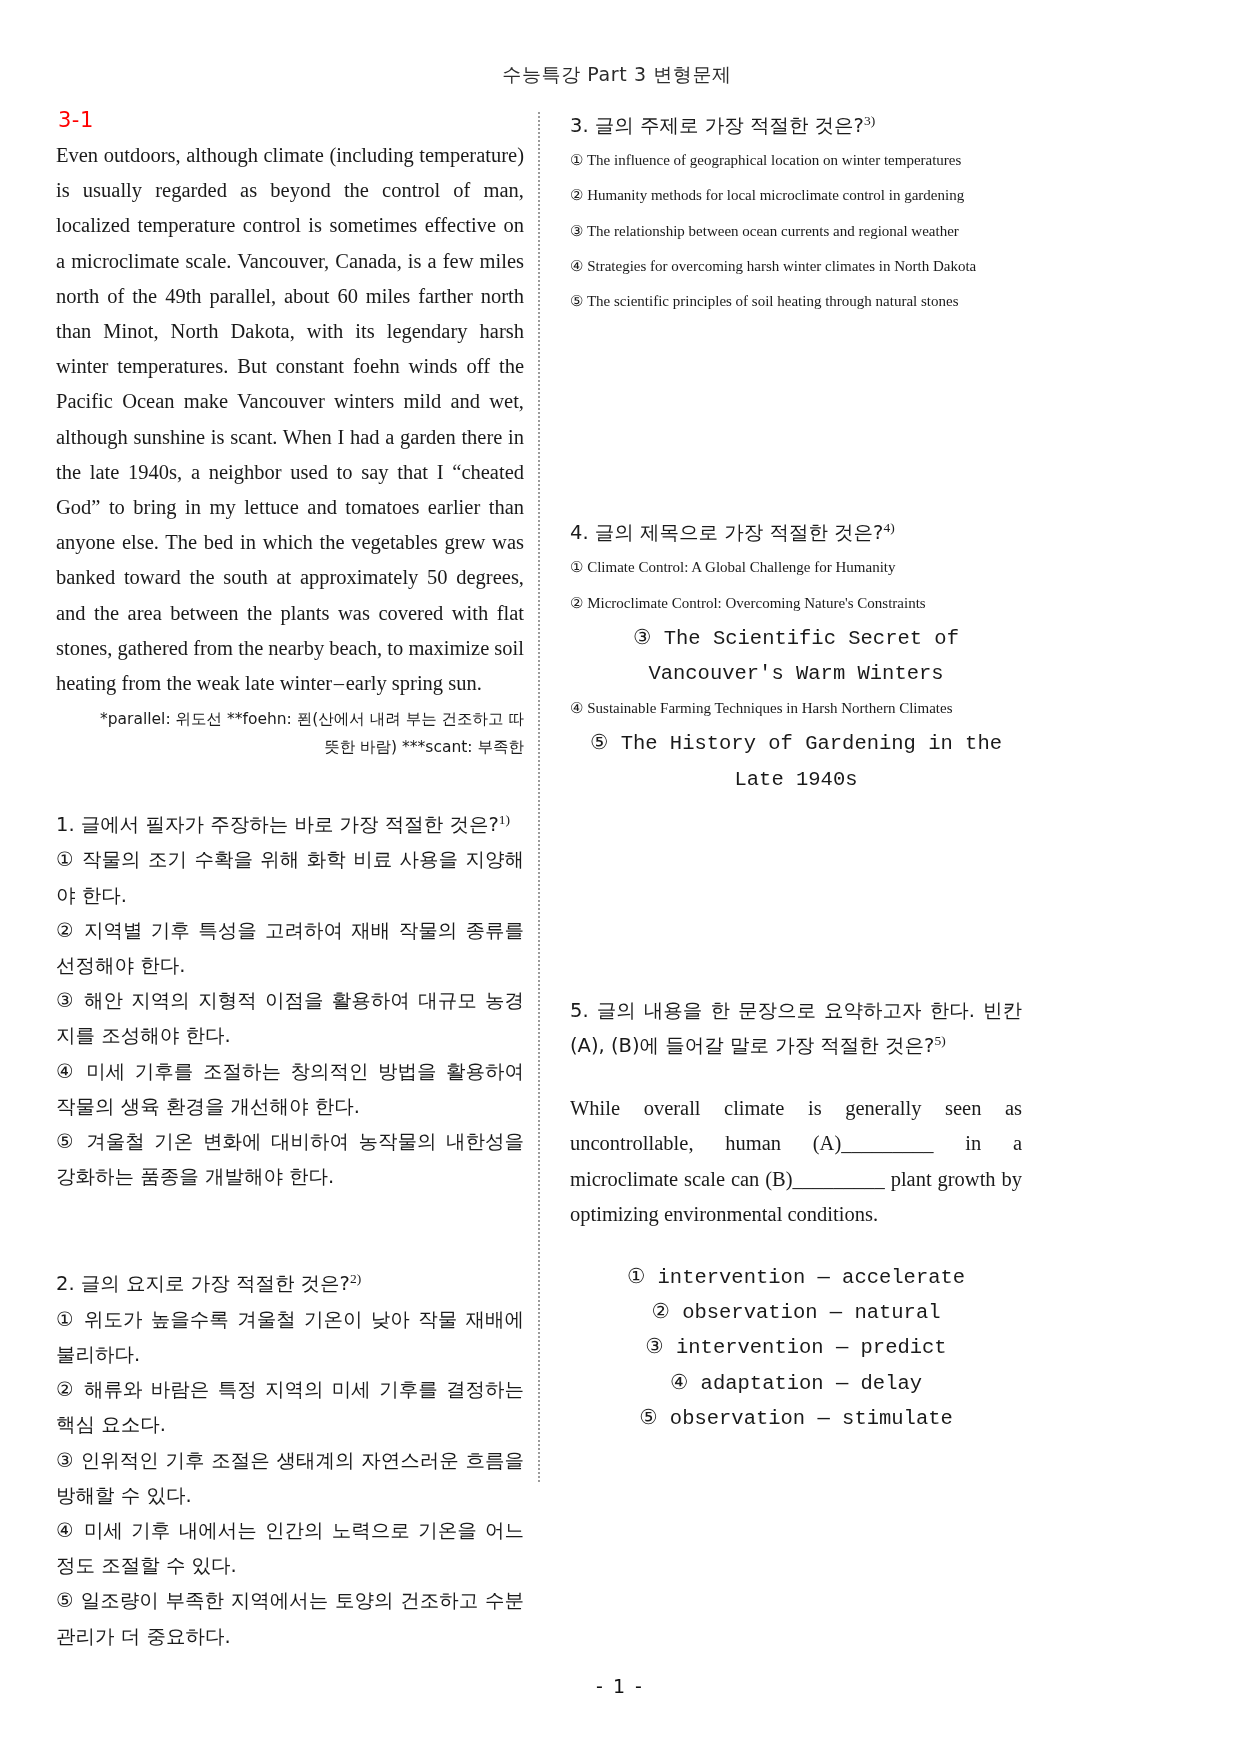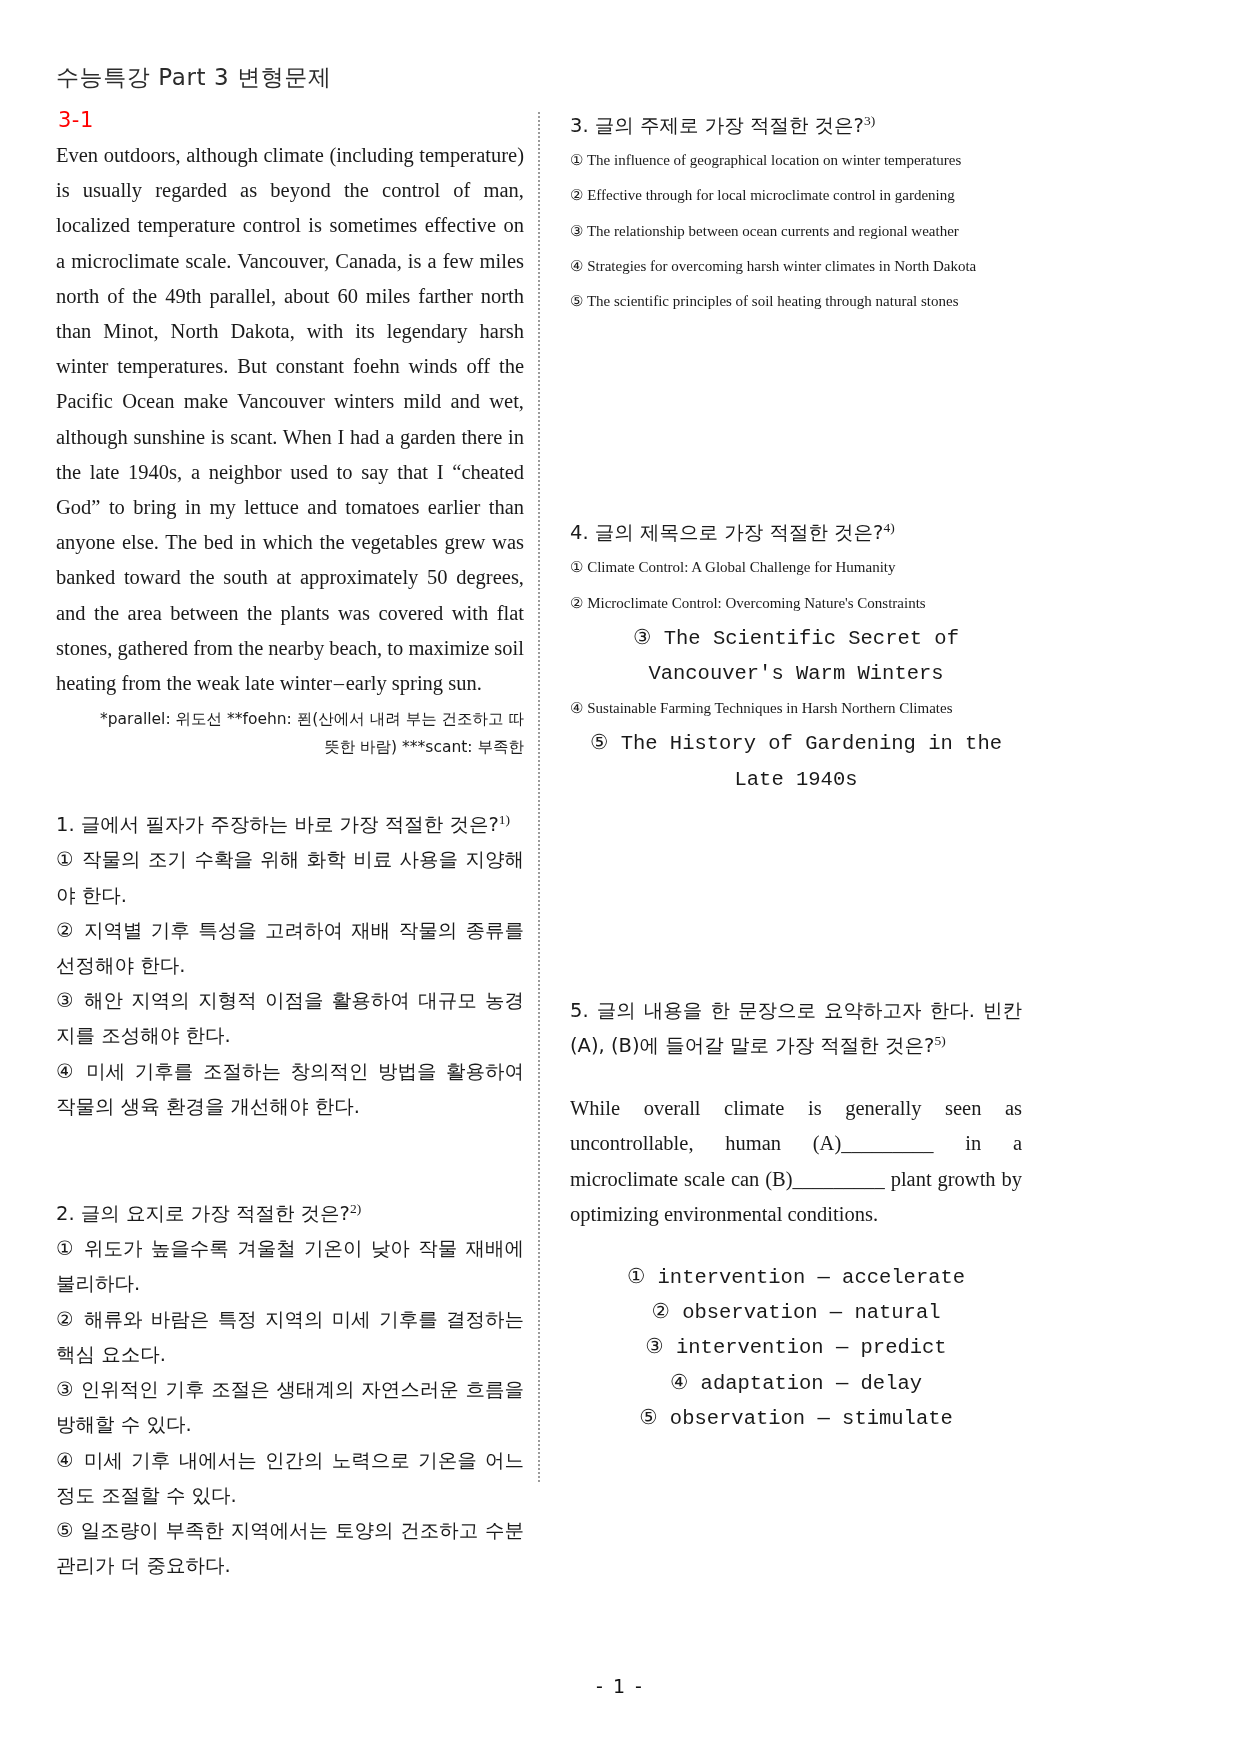--- a/index.html
+++ b/index.html
@@ -21,23 +21,23 @@
     top: 0; left: 0;
     width: 1240px;
     height: 1753px;
     box-sizing: border-box;
     padding: 62px 56px 40px 56px;
   }
 
   
   .header {
     height: 46px;
-    text-align: left;
-    font-family: "DejaVu Sans", sans-serif;
-    font-size: 23px;
+    text-align: center;
+    font-family: "DejaVu Sans", sans-serif;
+    font-size: 19px;
     letter-spacing: 0.6px;
     color: #2b2b2b;
     padding-right: 6px;
   }
 
   
   .columns {
     display: flex;
     align-items: stretch;
     height: 1520px;
@@ -169,20 +169,21 @@
       <p class="footnote"><span class="kr">*parallel: 위도선 **foehn: 푄(산에서 내려 부는 건조하고 따뜻한 바람) ***scant: 부족한</span></p>
 
       <div class="gap-m"></div>
 
       <p class="qhead"><span>1.</span>&nbsp;<span>글에서 필자가 주장하는 바로 가장 적절한 것은?</span><sup class="note">1)</sup></p>
       <div class="choices">
         <p class="choice">① 작물의 조기 수확을 위해 화학 비료 사용을 지양해야 한다.</p>
         <p class="choice">② 지역별 기후 특성을 고려하여 재배 작물의 종류를 선정해야 한다.</p>
         <p class="choice">③ 해안 지역의 지형적 이점을 활용하여 대규모 농경지를 조성해야 한다.</p>
         <p class="choice">④ 미세 기후를 조절하는 창의적인 방법을 활용하여 작물의 생육 환경을 개선해야 한다.</p>
+        <p class="choice">⑤ 겨울철 기온 변화에 대비하여 농작물의 내한성을 강화하는 품종을 개발해야 한다.</p>
       </div>
 
       <div class="gap-l"></div>
 
       <p class="qhead"><span>2.</span>&nbsp;<span>글의 요지로 가장 적절한 것은?</span><sup class="note">2)</sup></p>
       <div class="choices">
         <p class="choice">① 위도가 높을수록 겨울철 기온이 낮아 작물 재배에 불리하다.</p>
         <p class="choice">② 해류와 바람은 특정 지역의 미세 기후를 결정하는 핵심 요소다.</p>
         <p class="choice">③ 인위적인 기후 조절은 생태계의 자연스러운 흐름을 방해할 수 있다.</p>
         <p class="choice">④ 미세 기후 내에서는 인간의 노력으로 기온을 어느 정도 조절할 수 있다.</p>
@@ -191,21 +192,21 @@
 
     </div>
 
     <div class="divider"></div>
 
     <div class="col col-right">
 
       <p class="qhead"><span>3.</span>&nbsp;<span>글의 주제로 가장 적절한 것은?</span><sup class="note">3)</sup></p>
       <div class="choices">
         <p class="choice-en">① The influence of geographical location on winter temperatures</p>
-        <p class="choice-en">② Effective through for local microclimate control in gardening</p>
+        <p class="choice-en">② Humanity methods for local microclimate control in gardening</p>
         <p class="choice-en">③ The relationship between ocean currents and regional weather</p>
         <p class="choice-en">④ Strategies for overcoming harsh winter climates in North Dakota</p>
         <p class="choice-en">⑤ The scientific principles of soil heating through natural stones</p>
       </div>
 
       <div class="gap-xxl"></div>
 
       <p class="qhead"><span>4.</span>&nbsp;<span>글의 제목으로 가장 적절한 것은?</span><sup class="note">4)</sup></p>
       <div class="choices">
         <p class="choice-en">① Climate Control: A Global Challenge for Humanity</p>

